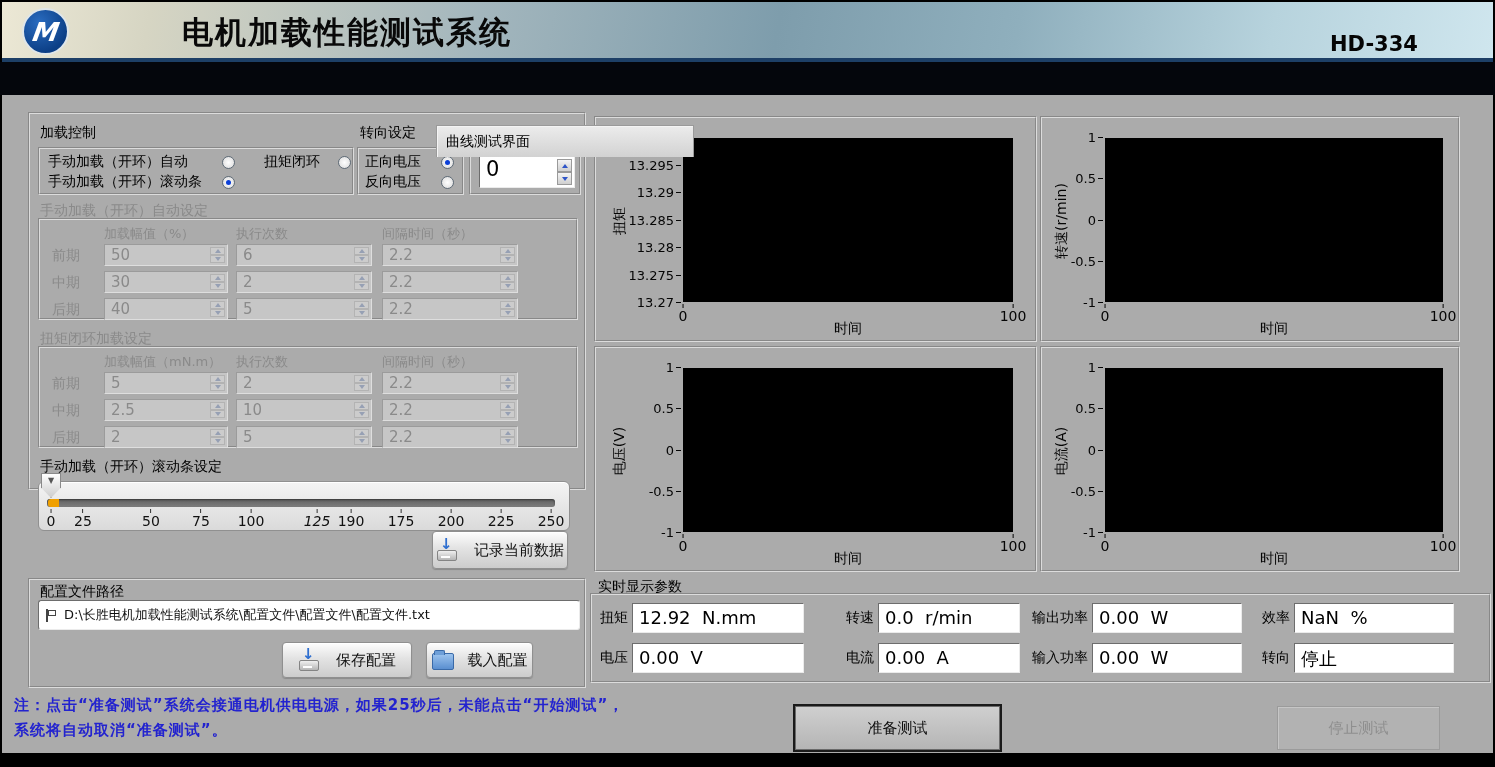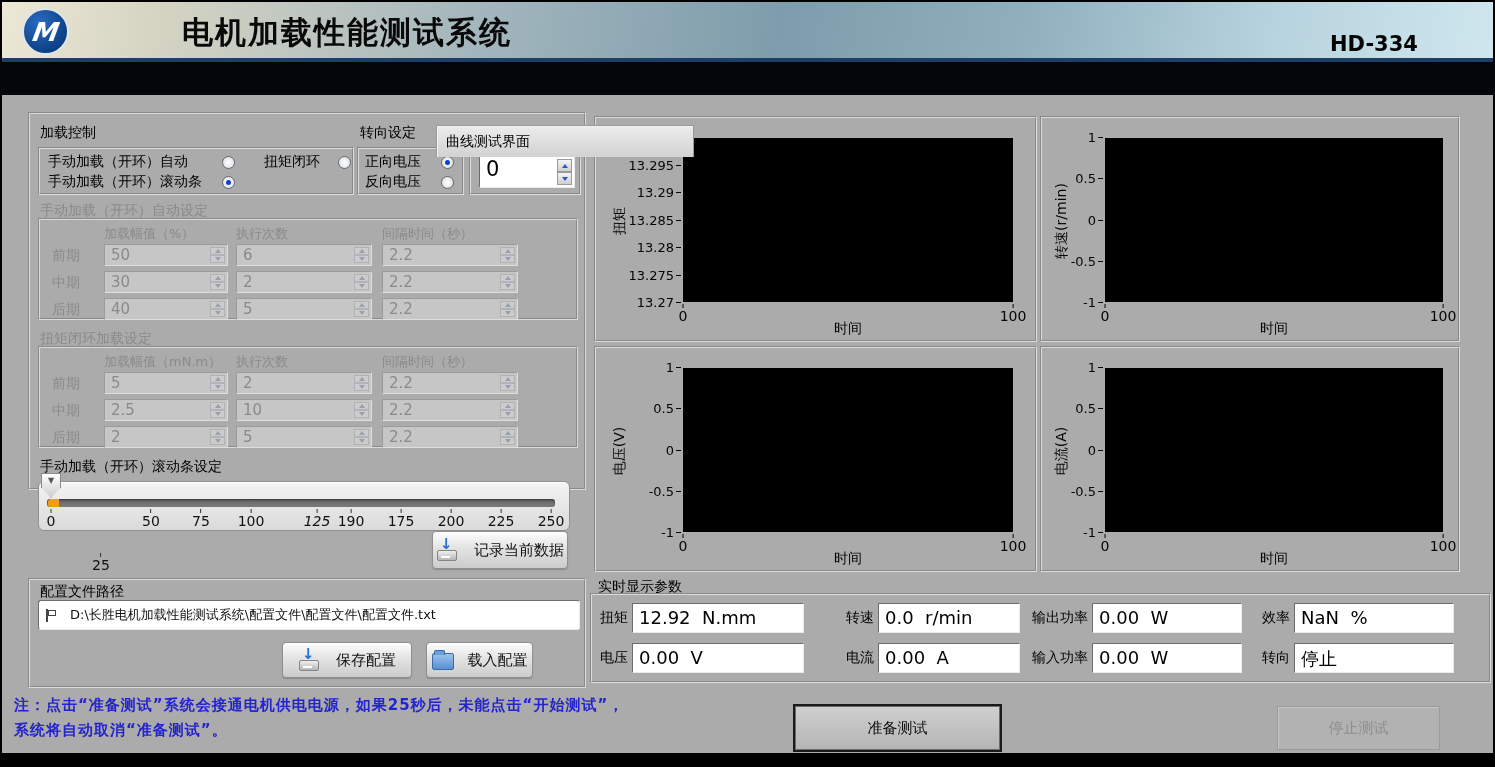--- a/index.html
+++ b/index.html
@@ -90,21 +90,21 @@
     background:linear-gradient(#efefef,#b5b5b5); border:1px solid #848484; }
   .sicon .drive::after { content:''; position:absolute; left:3px; bottom:2px; width:9px; height:2px; background:#fdfdfd; }
   .sicon .sarrow { position:absolute; top:-4px; left:4px; font-size:15px; font-weight:bold; color:#2f6fd0; }
   .ficon { position:relative; width:22px; height:17px; margin-top:3px;
     background:linear-gradient(#9cc3ee,#5a8fd0); border:1px solid #3a6aa8; border-radius:2px; }
   .ficon::before { content:''; position:absolute; top:-4px; left:1px; width:9px; height:4px;
     background:#6e9fd8; border:1px solid #3a6aa8; border-bottom:none; border-radius:2px 2px 0 0; }
 
   
   .pathfield { position:absolute; left:8px; top:20px; width:542px; height:30px; background:#fff; border-radius:3px;
-    border:1px solid; border-color:#6d6d6d #ebebeb #ebebeb #6d6d6d; display:flex; align-items:center; gap:15px;
+    border:1px solid; border-color:#6d6d6d #ebebeb #ebebeb #6d6d6d; display:flex; align-items:center; gap:9px;
     padding-left:7px; font-size:13px; color:#111; }
   .picon { width:9px; height:13px; border-left:2px solid #444; position:relative; flex:none; }
   .picon::after { content:''; position:absolute; top:1px; left:0; width:6px; height:4px; border:1px solid #444; }
 
   
   .chart { position:absolute; border:2px groove #dcdcdc; background:#ababab; }
   .plot { position:absolute; background:#000; }
   .yt { position:absolute; display:flex; flex-direction:column; justify-content:space-between; align-items:flex-end; }
   .ytick { display:flex; align-items:center; gap:2px; height:15px; font-size:13px; color:#050505; }
   .ytick .dash { display:inline-block; width:5px; height:1px; background:#050505; }
@@ -288,21 +288,21 @@
         </div>
       </div>
 
       <span class="lbl" style="left:10px;top:344px">手动加载（开环）滚动条设定</span>
       <div class="sliderbox">
         <div class="track"></div>
         <div class="ofill"></div>
         <div class="thumb"></div>
         <div class="sticks" id="slider-ticks">
             <div class="stick" style="left: 0px;"><span class="sline"></span><span class="snum">0</span></div>
-            <div class="stick" style="left: 50px; margin-top: 44px;"><span class="sline"></span><span class="snum">25</span></div>
+            <div class="stick" style="left: 32px;"><span class="sline"></span><span class="snum">25</span></div>
             <div class="stick" style="left: 100px;"><span class="sline"></span><span class="snum">50</span></div>
             <div class="stick" style="left: 150px;"><span class="sline"></span><span class="snum">75</span></div>
             <div class="stick" style="left: 200px;"><span class="sline"></span><span class="snum">100</span></div>
             <div class="stick" style="left: 266px; font-style: italic;"><span class="sline"></span><span class="snum">125</span></div>
             <div class="stick" style="left: 300px;"><span class="sline"></span><span class="snum">190</span></div>
             <div class="stick" style="left: 350px;"><span class="sline"></span><span class="snum">175</span></div>
             <div class="stick" style="left: 400px;"><span class="sline"></span><span class="snum">200</span></div>
             <div class="stick" style="left: 450px;"><span class="sline"></span><span class="snum">225</span></div>
             <div class="stick" style="left: 500px;"><span class="sline"></span><span class="snum">250</span></div>
           </div>

